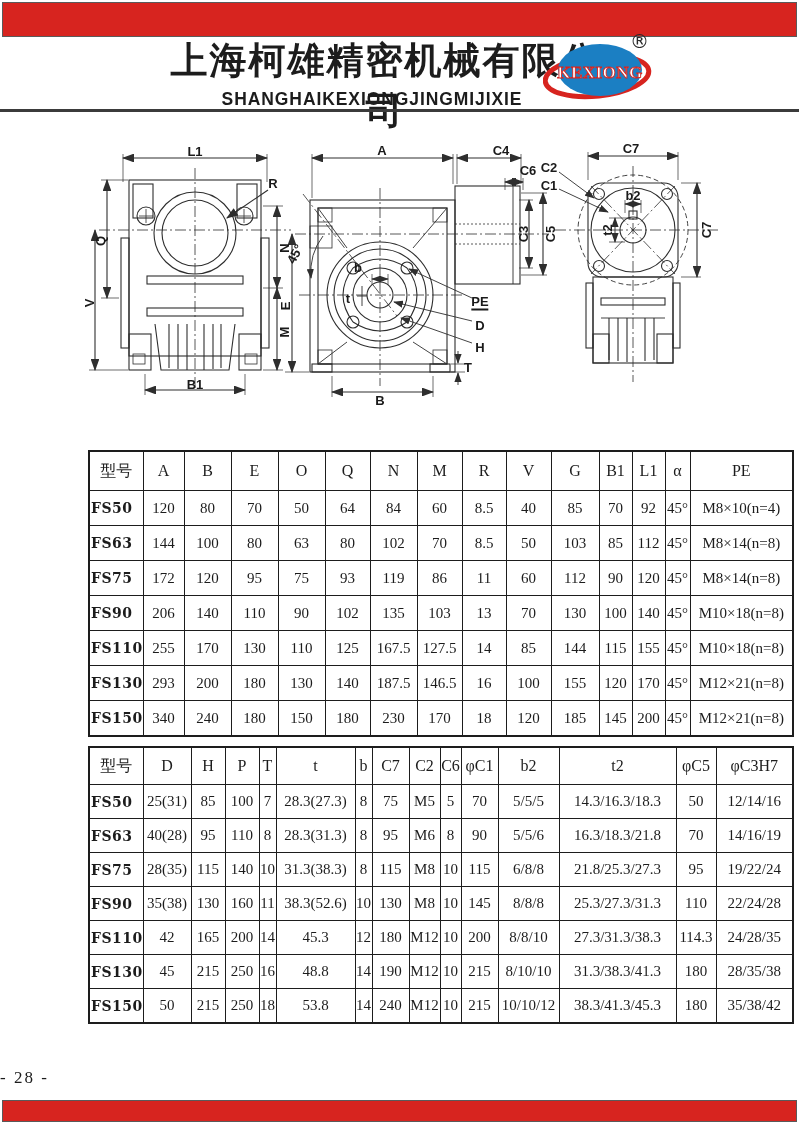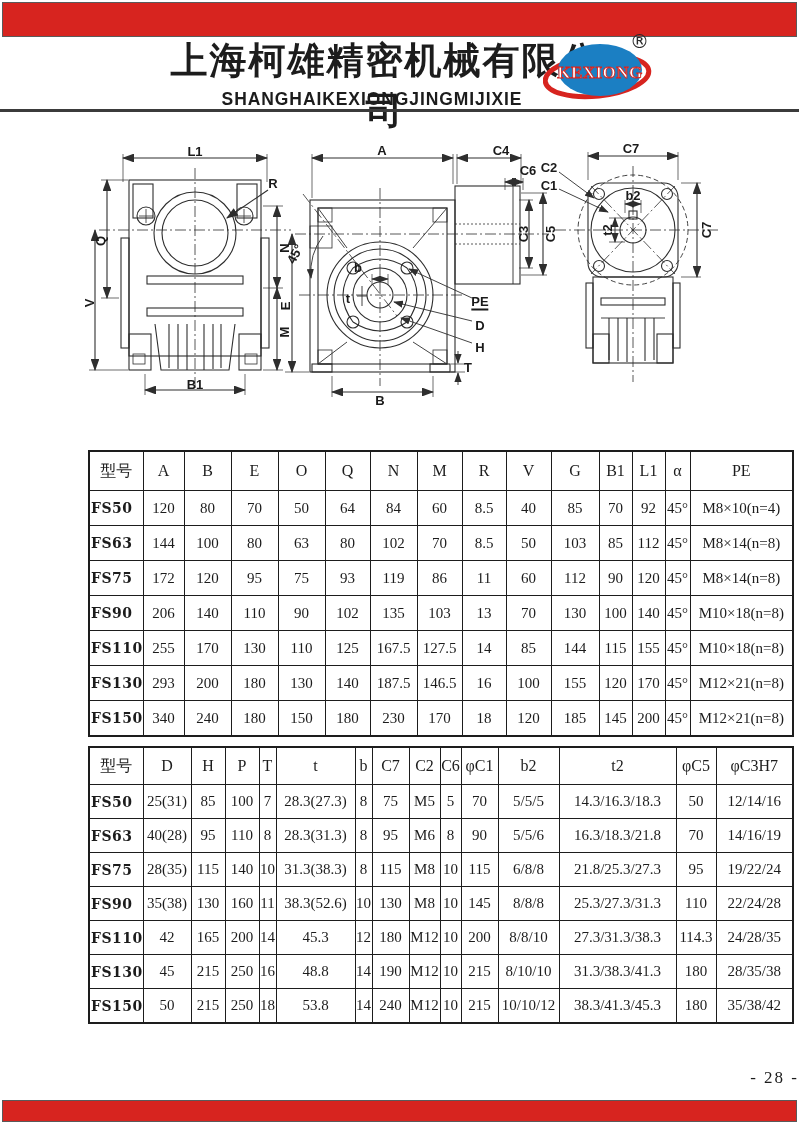--- a/index.html
+++ b/index.html
@@ -32,21 +32,21 @@
   #table2{top:746px;}
   .dim-table th,.dim-table td{border:1px solid #1d1d1d;text-align:center;padding:0;
       font-size:15px;font-weight:normal;white-space:nowrap;overflow:visible;
       font-family:"Liberation Serif",serif;}
   #table1 th{height:38px;font-size:16px;}
   #table1 td{height:34px;}
   #table2 th{height:36px;font-size:16px;}
   #table2 td{height:33px;}
   .dim-table td.model{font-family:"DejaVu Serif",serif;font-weight:bold;text-align:left;
       padding-left:1px;font-size:14px;letter-spacing:0.5px;}
-  #pageno{position:absolute;left:0;top:1068px;width:799px;text-align:right;
+  #pageno{position:absolute;left:0;top:1068px;width:799px;text-align:left;
       font-size:17px;letter-spacing:2px;font-family:"Liberation Serif",serif;}
 </style>
 </head>
 <body>
 
 <div id="page">
 
   <div class="redbar" id="topbar"></div>
 
   <div id="company-cn">上海柯雄精密机械有限公司</div>

